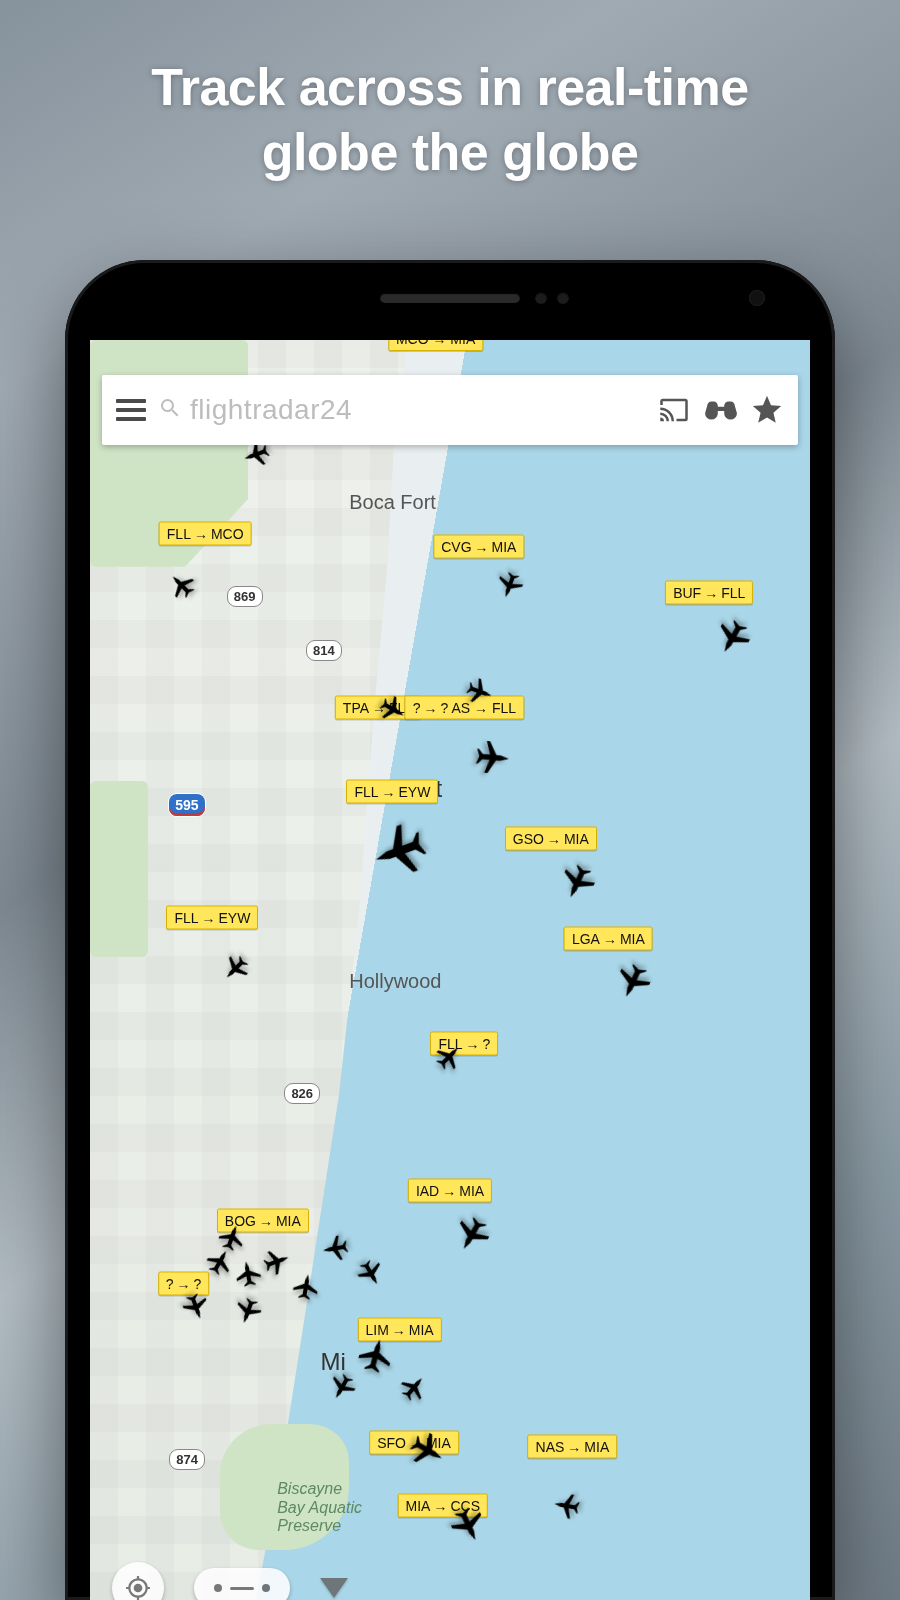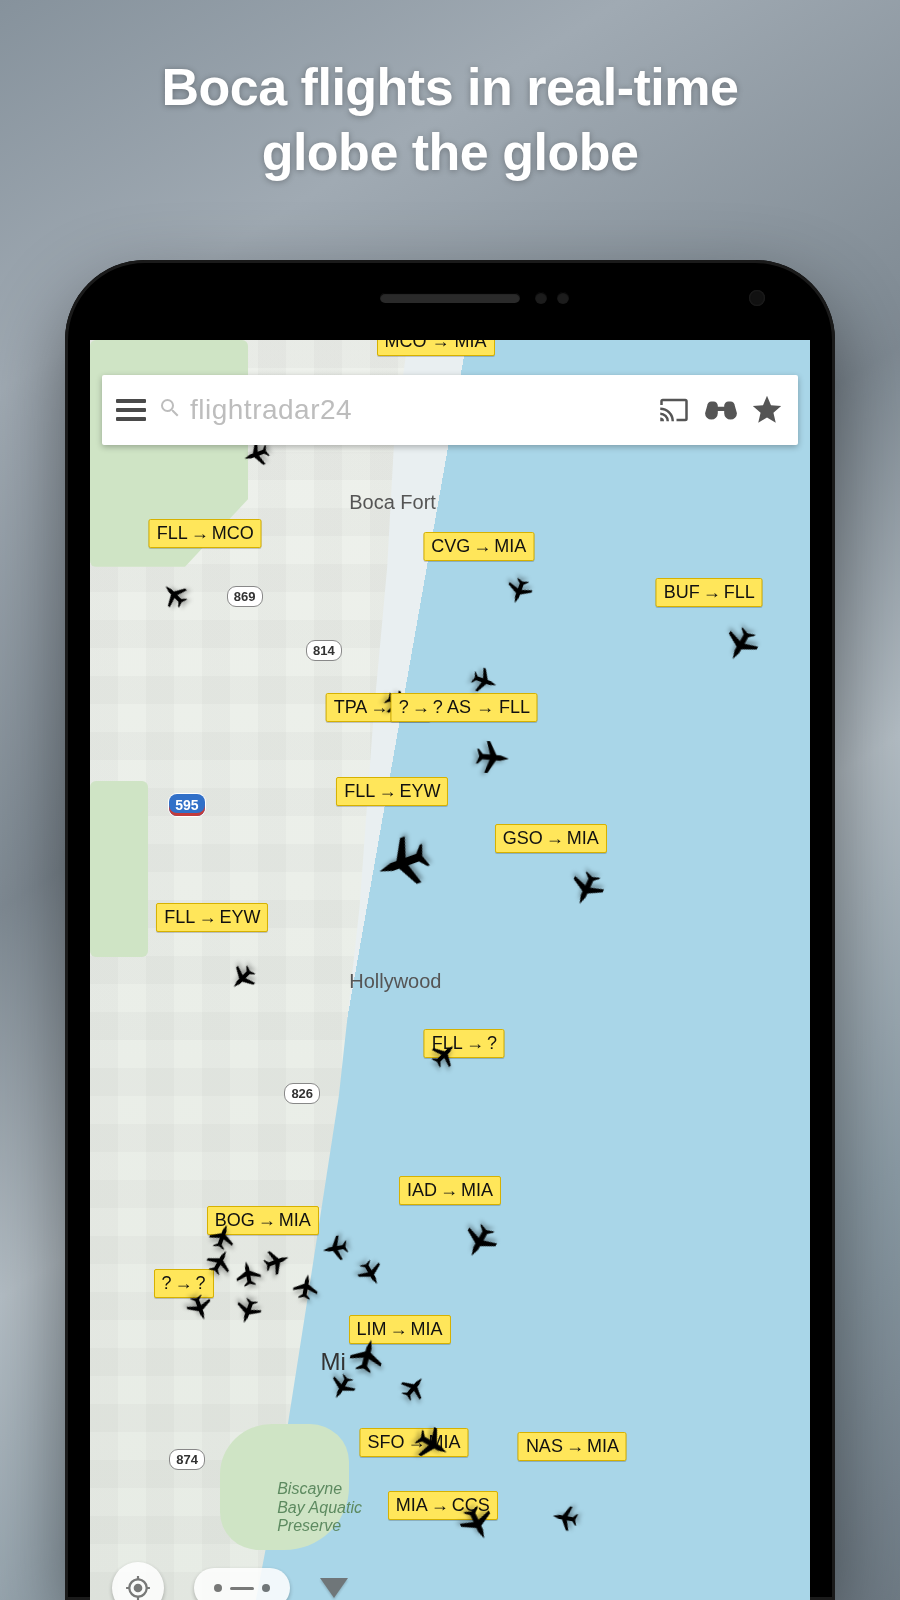--- a/index.html
+++ b/index.html
@@ -130,21 +130,21 @@
   
   .flight {
     position:absolute;
     transform:translate(-50%,-50%);
     text-align:center;
   }
   .tag {
     display:inline-block;
     background:#ffe65a;
     color:#111;
-    font-size:18px;
+    font-size:14px;
     font-weight:500;
     padding:3px 7px;
     border:1px solid #d6b100;
     white-space:nowrap;
     border-radius:2px;
     box-shadow:0 1px 0 rgba(0,0,0,.18);
   }
   .tag .arrow { margin:0 3px; }
   .plane {
     display:block;
@@ -183,21 +183,21 @@
 
 <svg width="0" height="0" style="position:absolute">
   <defs>
     <symbol id="plane-sym" viewBox="0 0 64 64">
       <path d="M32 2 L37 18 L37 26 L62 40 L62 46 L37 38 L37 52 L46 60 L46 63 L32 58 L18 63 L18 60 L27 52 L27 38 L2 46 L2 40 L27 26 L27 18 Z"></path>
     </symbol>
   </defs>
 </svg>
 
 <div class="promo-headline">
-  <span>Boca flights in real-time</span><br>
+  <span>Track across in real-time</span><br>
   <span>globe the globe</span>
 </div>
 
 <div class="phone">
   <div class="phone-speaker"></div>
   <div class="phone-sensors">
       <span></span>
       <span></span>
     </div>
   <div class="phone-camera"></div>
@@ -264,20 +264,25 @@
             <svg>
               <use href="#plane-sym"></use>
             </svg>
           </span></div>
         <div class="flight" style="left: 17%; top: 47%;"><span class="tag">FLL<span class="arrow">→</span>EYW</span><br><span class="plane small yellow" style="transform:rotate(225deg)">
             <svg>
               <use href="#plane-sym"></use>
             </svg>
           </span></div>
         <div class="flight" style="left: 64%; top: 41%;"><span class="tag">GSO<span class="arrow">→</span>MIA</span><br><span class="plane med yellow" style="transform:rotate(205deg)">
+            <svg>
+              <use href="#plane-sym"></use>
+            </svg>
+          </span></div>
+        <div class="flight" style="left: 72%; top: 49%;"><span class="tag">LGA<span class="arrow">→</span>MIA</span><br><span class="plane med yellow" style="transform:rotate(205deg)">
             <svg>
               <use href="#plane-sym"></use>
             </svg>
           </span></div>
         <div class="flight" style="left: 52%; top: 57%;"><span class="tag">FLL<span class="arrow">→</span>?</span><br><span class="plane small yellow" style="transform:rotate(45deg)">
             <svg>
               <use href="#plane-sym"></use>
             </svg>
           </span></div>
         <div class="flight" style="left: 24%; top: 71%;"><span class="tag">BOG<span class="arrow">→</span>MIA</span><br><span class="plane small yellow" style="transform:rotate(20deg)">

